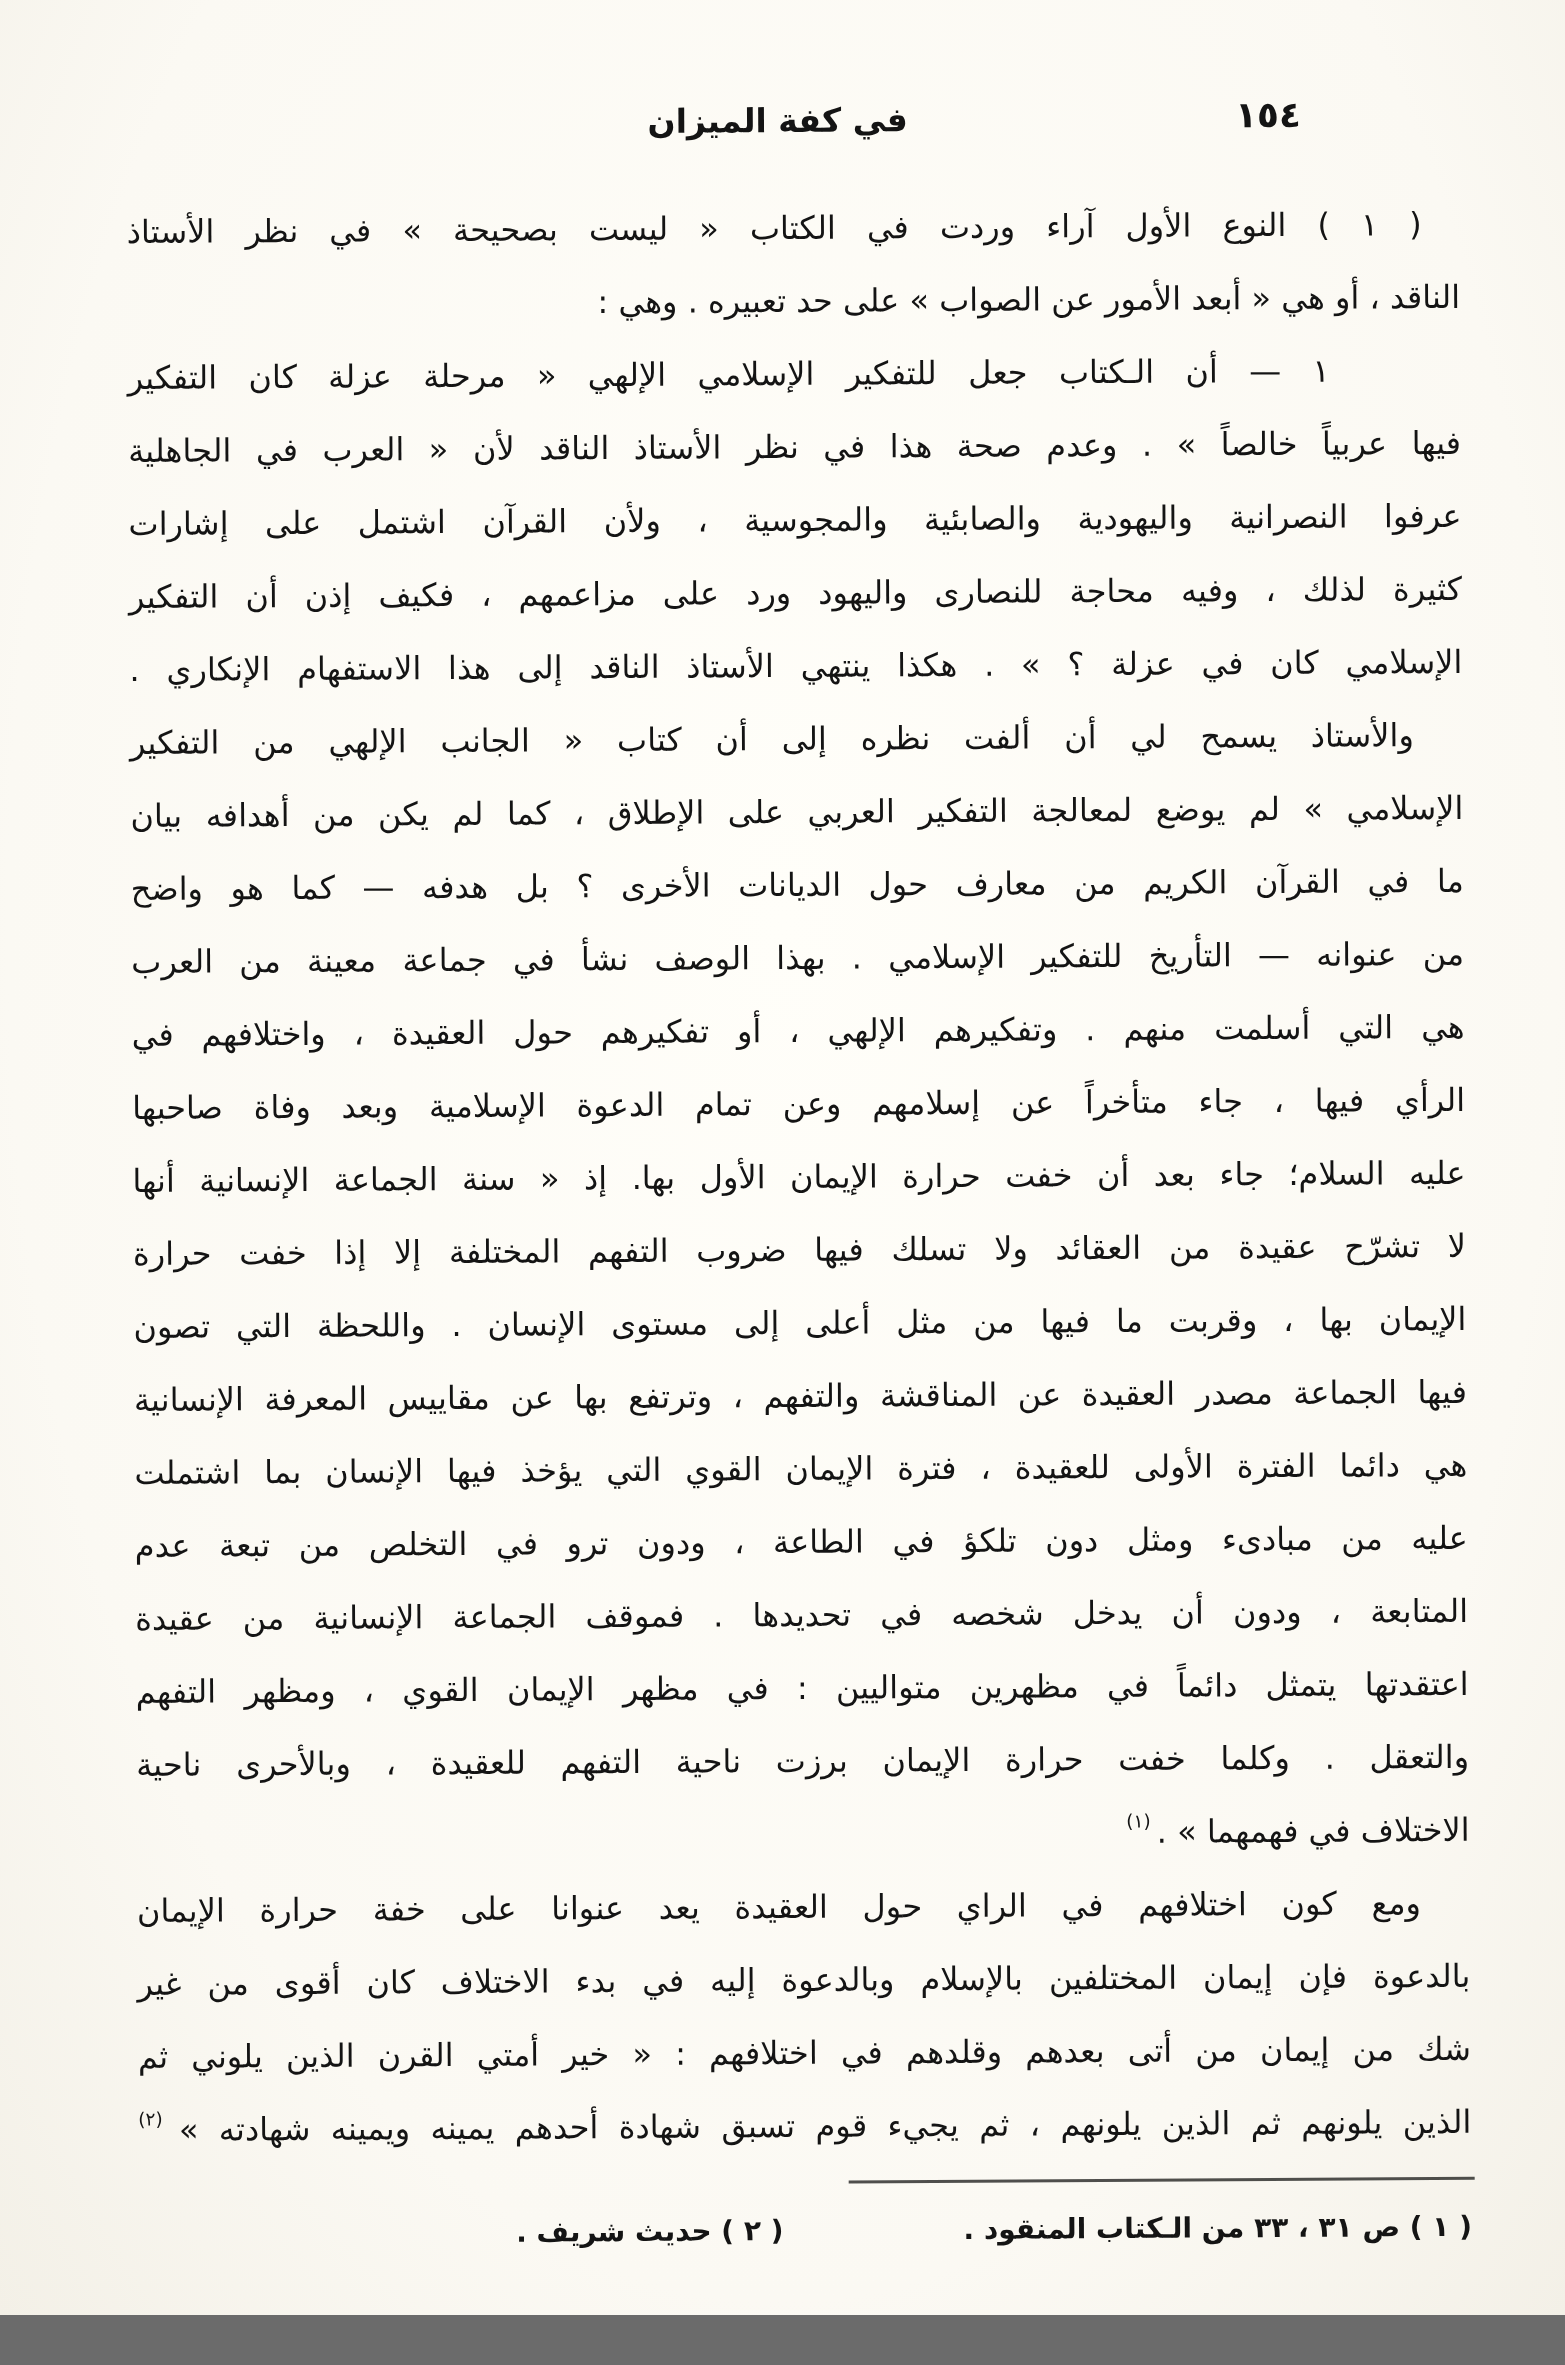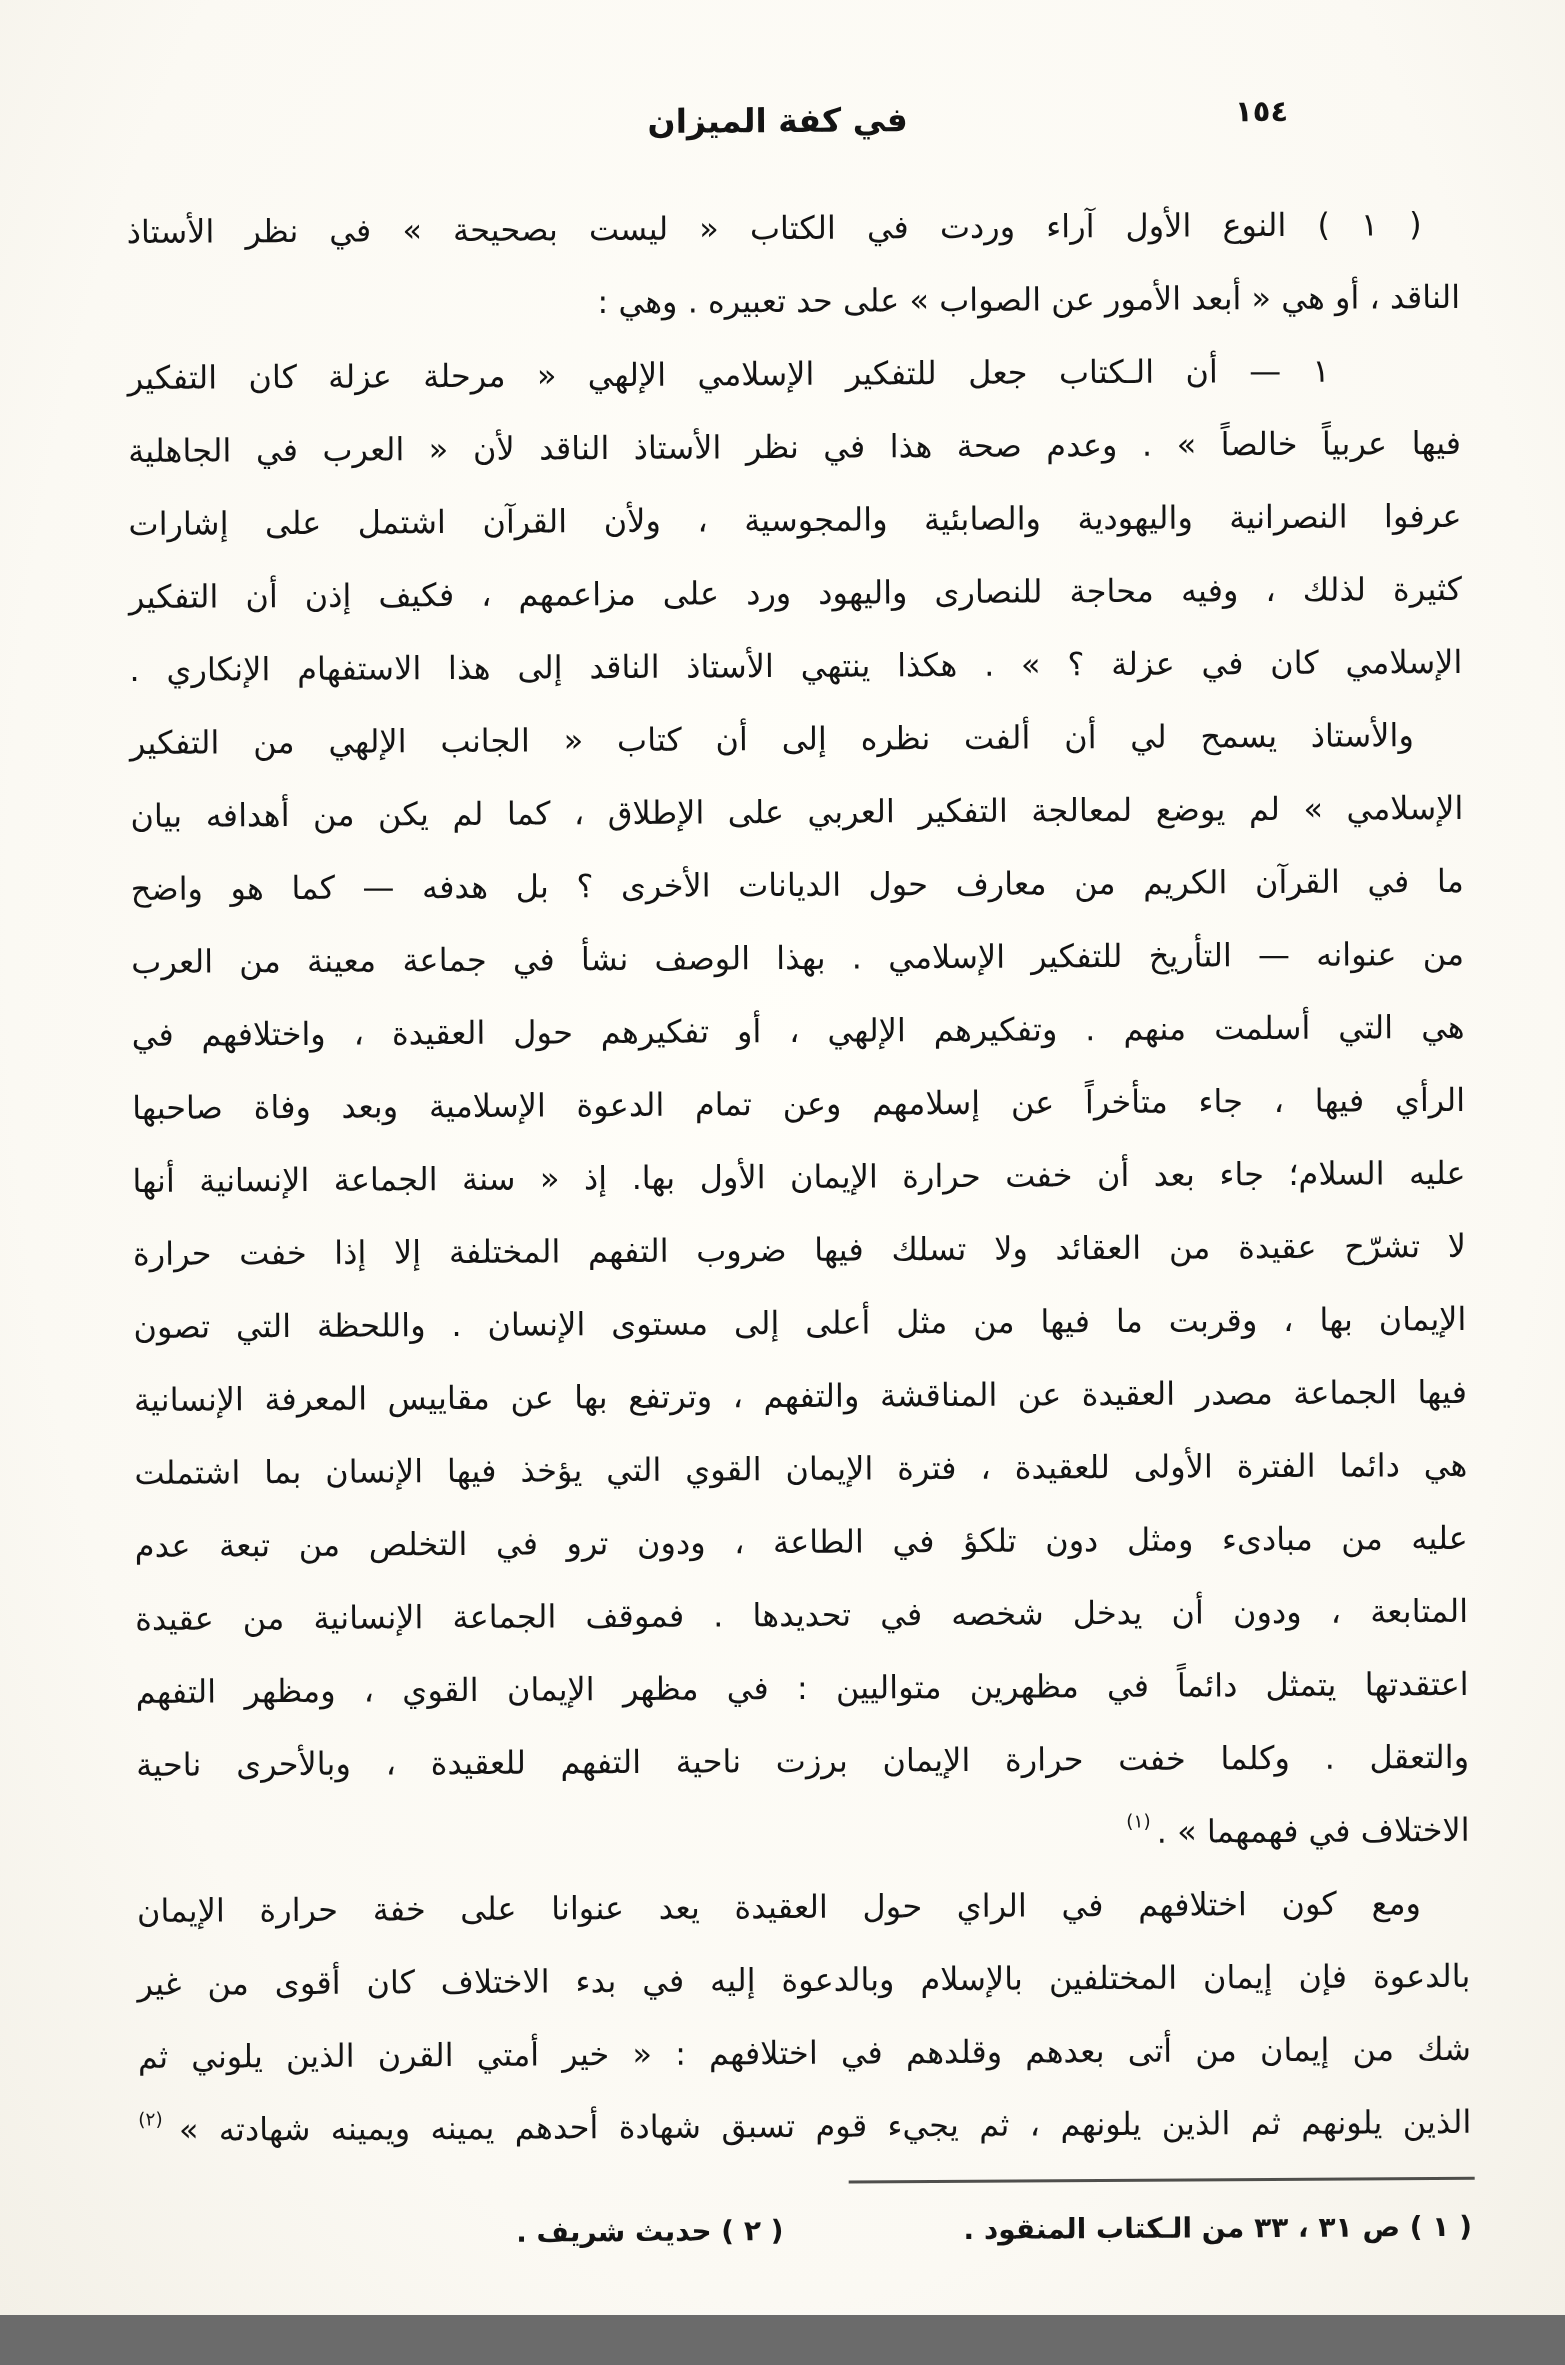--- a/index.html
+++ b/index.html
@@ -31,21 +31,21 @@
     width: 100%;
     text-align: center;
     font-size: 33px;
     font-weight: bold;
     letter-spacing: 0.5px;
   }
   .page-number {
     position: absolute;
     top: 97px;
     left: 1240px;
-    font-size: 29px;
+    font-size: 36px;
     font-weight: bold;
   }
   .body-text {
     position: absolute;
     top: 192px;
     right: 101px;
     width: 1333px;
     direction: rtl;
   }
   .line {

